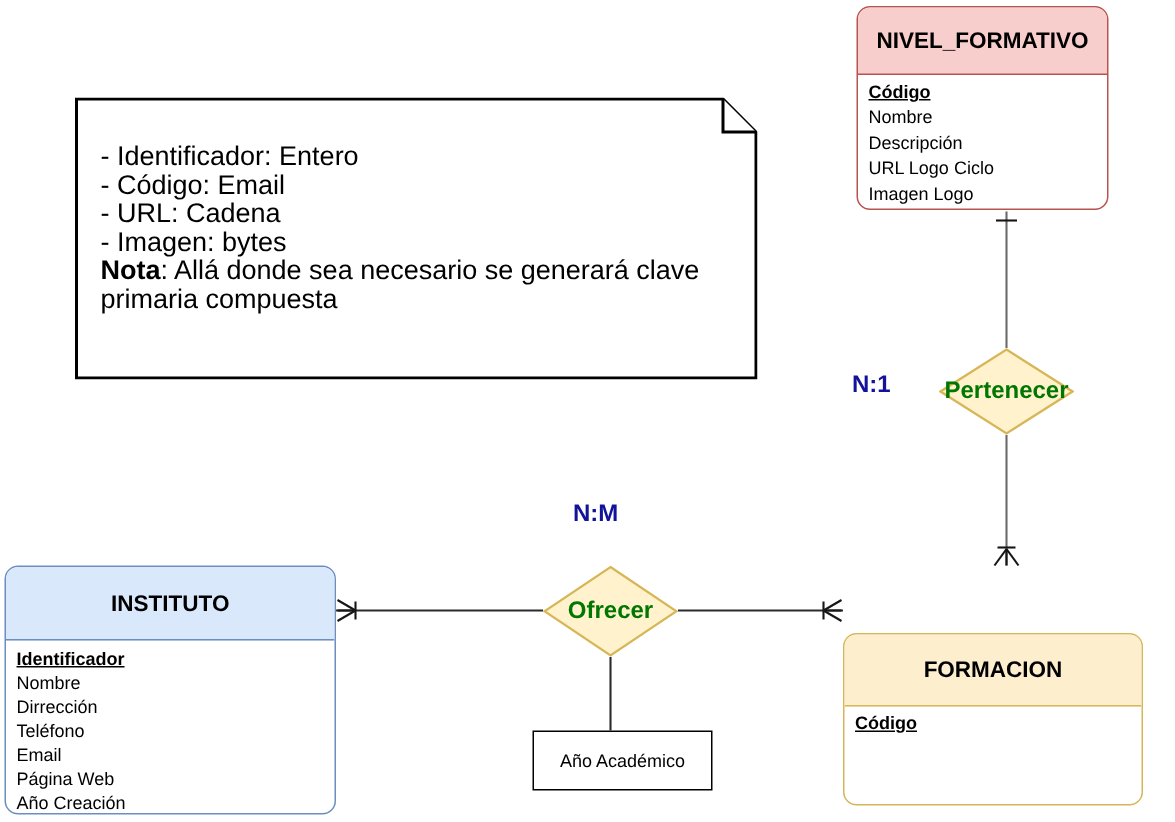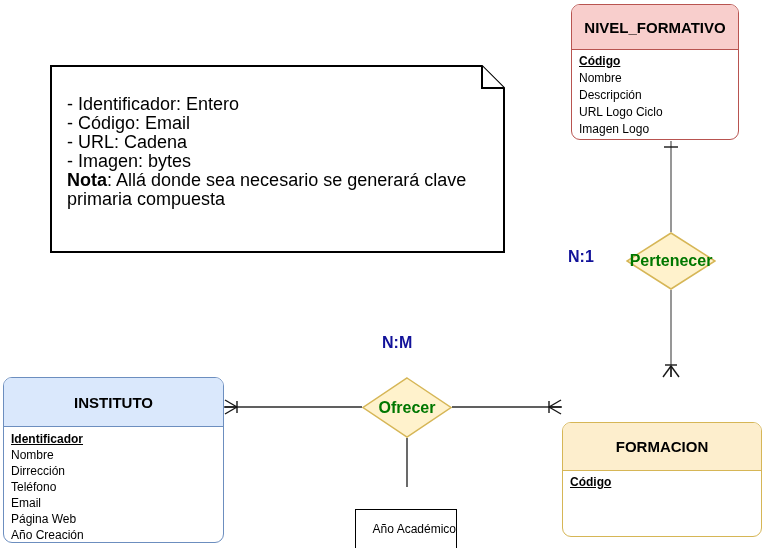--- a/index.html
+++ b/index.html
@@ -52,23 +52,23 @@
   
   .note{position:absolute;left:50px;top:65px;width:455px;height:188px;z-index:2;}
   .note svg{display:block;position:absolute;left:0;top:0;}
   .note-shape{fill:#ffffff;stroke:var(--note-stroke);stroke-width:2;}
   .note-fold{fill:#ffffff;stroke:var(--note-stroke);stroke-width:2;}
   .note-text{position:absolute;left:17px;top:30px;right:10px;font-size:18px;
           line-height:19px;color:#000;}
   .note-nota{}
 
   
-  .anio-box{position:absolute;left:355px;top:509px;width:102px;height:40px;
+  .anio-box{position:absolute;left:355px;top:487px;width:120px;height:40px;
           background:#ffffff;border:1.5px solid #000;box-sizing:border-box;
-          display:flex;align-items:center;justify-content:flex-end;font-size:12px;
+          display:flex;align-items:center;justify-content:center;font-size:12px;
           color:#000;z-index:2;}
 </style>
 </head>
 <body>
 
 <div class="canvas">
 
   <svg class="connectors" width="783" height="548">
     <g>
       <line class="edge-v" x1="671" y1="141" x2="671" y2="232"></line>

